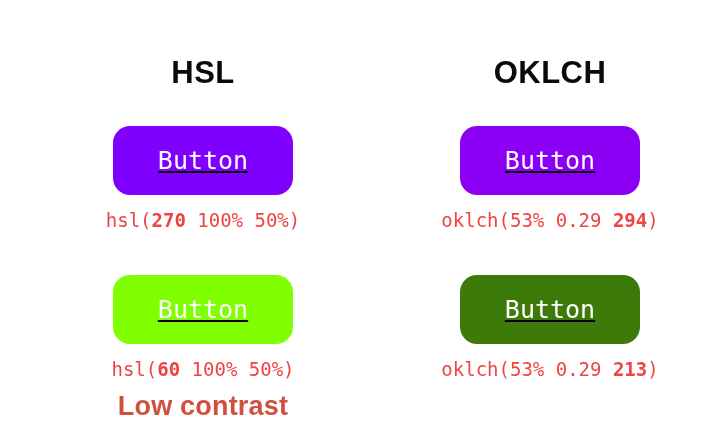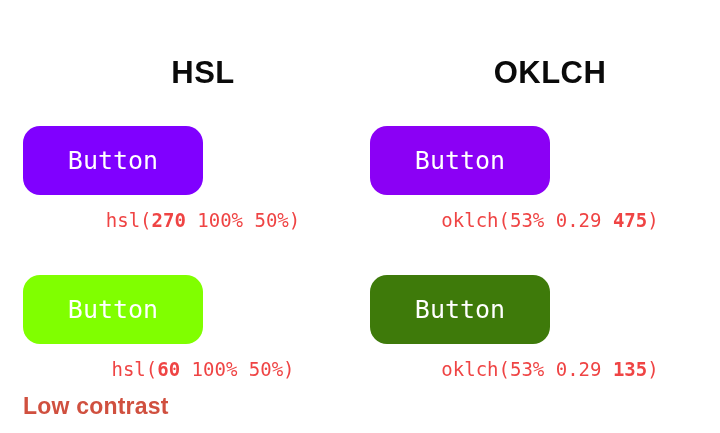--- a/index.html
+++ b/index.html
@@ -48,21 +48,22 @@
     position: absolute;
     left: 0;
     width: 360px;
   }
   .swatch-block.row-1 { top: 126px; }
   .swatch-block.row-2 { top: 275px; }
 
   .btn-wrap {
     width: 360px;
     display: flex;
-    justify-content: flex-start;
+    justify-content: center;
+    text-decoration: underline;
   }
   .demo-button {
     width: 180px;
     height: 69px;
     border: none;
     border-radius: 17px;
     display: flex;
     align-items: center;
     justify-content: center;
     font-family: "DejaVu Sans Mono", "Liberation Mono", monospace;
@@ -81,25 +82,25 @@
     font-size: 19px;
     line-height: 22px;
     color: #ef4444;
     white-space: pre;
   }
   .code-label b {
     font-weight: bold;
   }
   .warning-note {
     width: 360px;
-    text-align: left;
+    text-align: center;
     margin-top: 13px;
     font-family: "Liberation Sans", sans-serif;
     font-weight: bold;
-    font-size: 23px;
+    font-size: 27px;
     line-height: 26px;
     letter-spacing: 0.2px;
   }
 </style>
 </head>
 <body style="background: rgb(255, 255, 255);">
 
 <div class="stage">
 
   <div class="column hsl-column">
@@ -121,24 +122,24 @@
     </div>
   </div>
 
   <div class="column oklch-column">
     <div class="col-heading">OKLCH</div>
 
     <div class="swatch-block row-1">
       <div class="btn-wrap">
         <button class="demo-button" style="background-color: rgb(139, 0, 245); color: rgb(255, 255, 255);">Button</button>
       </div>
-      <div class="code-label"><span>oklch(53% 0.29 </span><b>475</b><span>)</span></div>
+      <div class="code-label"><span>oklch(53% 0.29 </span><b>294</b><span>)</span></div>
     </div>
 
     <div class="swatch-block row-2">
       <div class="btn-wrap">
         <button class="demo-button" style="background-color: rgb(62, 122, 10); color: rgb(255, 255, 255);">Button</button>
       </div>
-      <div class="code-label"><span>oklch(53% 0.29 </span><b>135</b><span>)</span></div>
+      <div class="code-label"><span>oklch(53% 0.29 </span><b>213</b><span>)</span></div>
     </div>
   </div>
 
 </div>
 
 </body></html>

